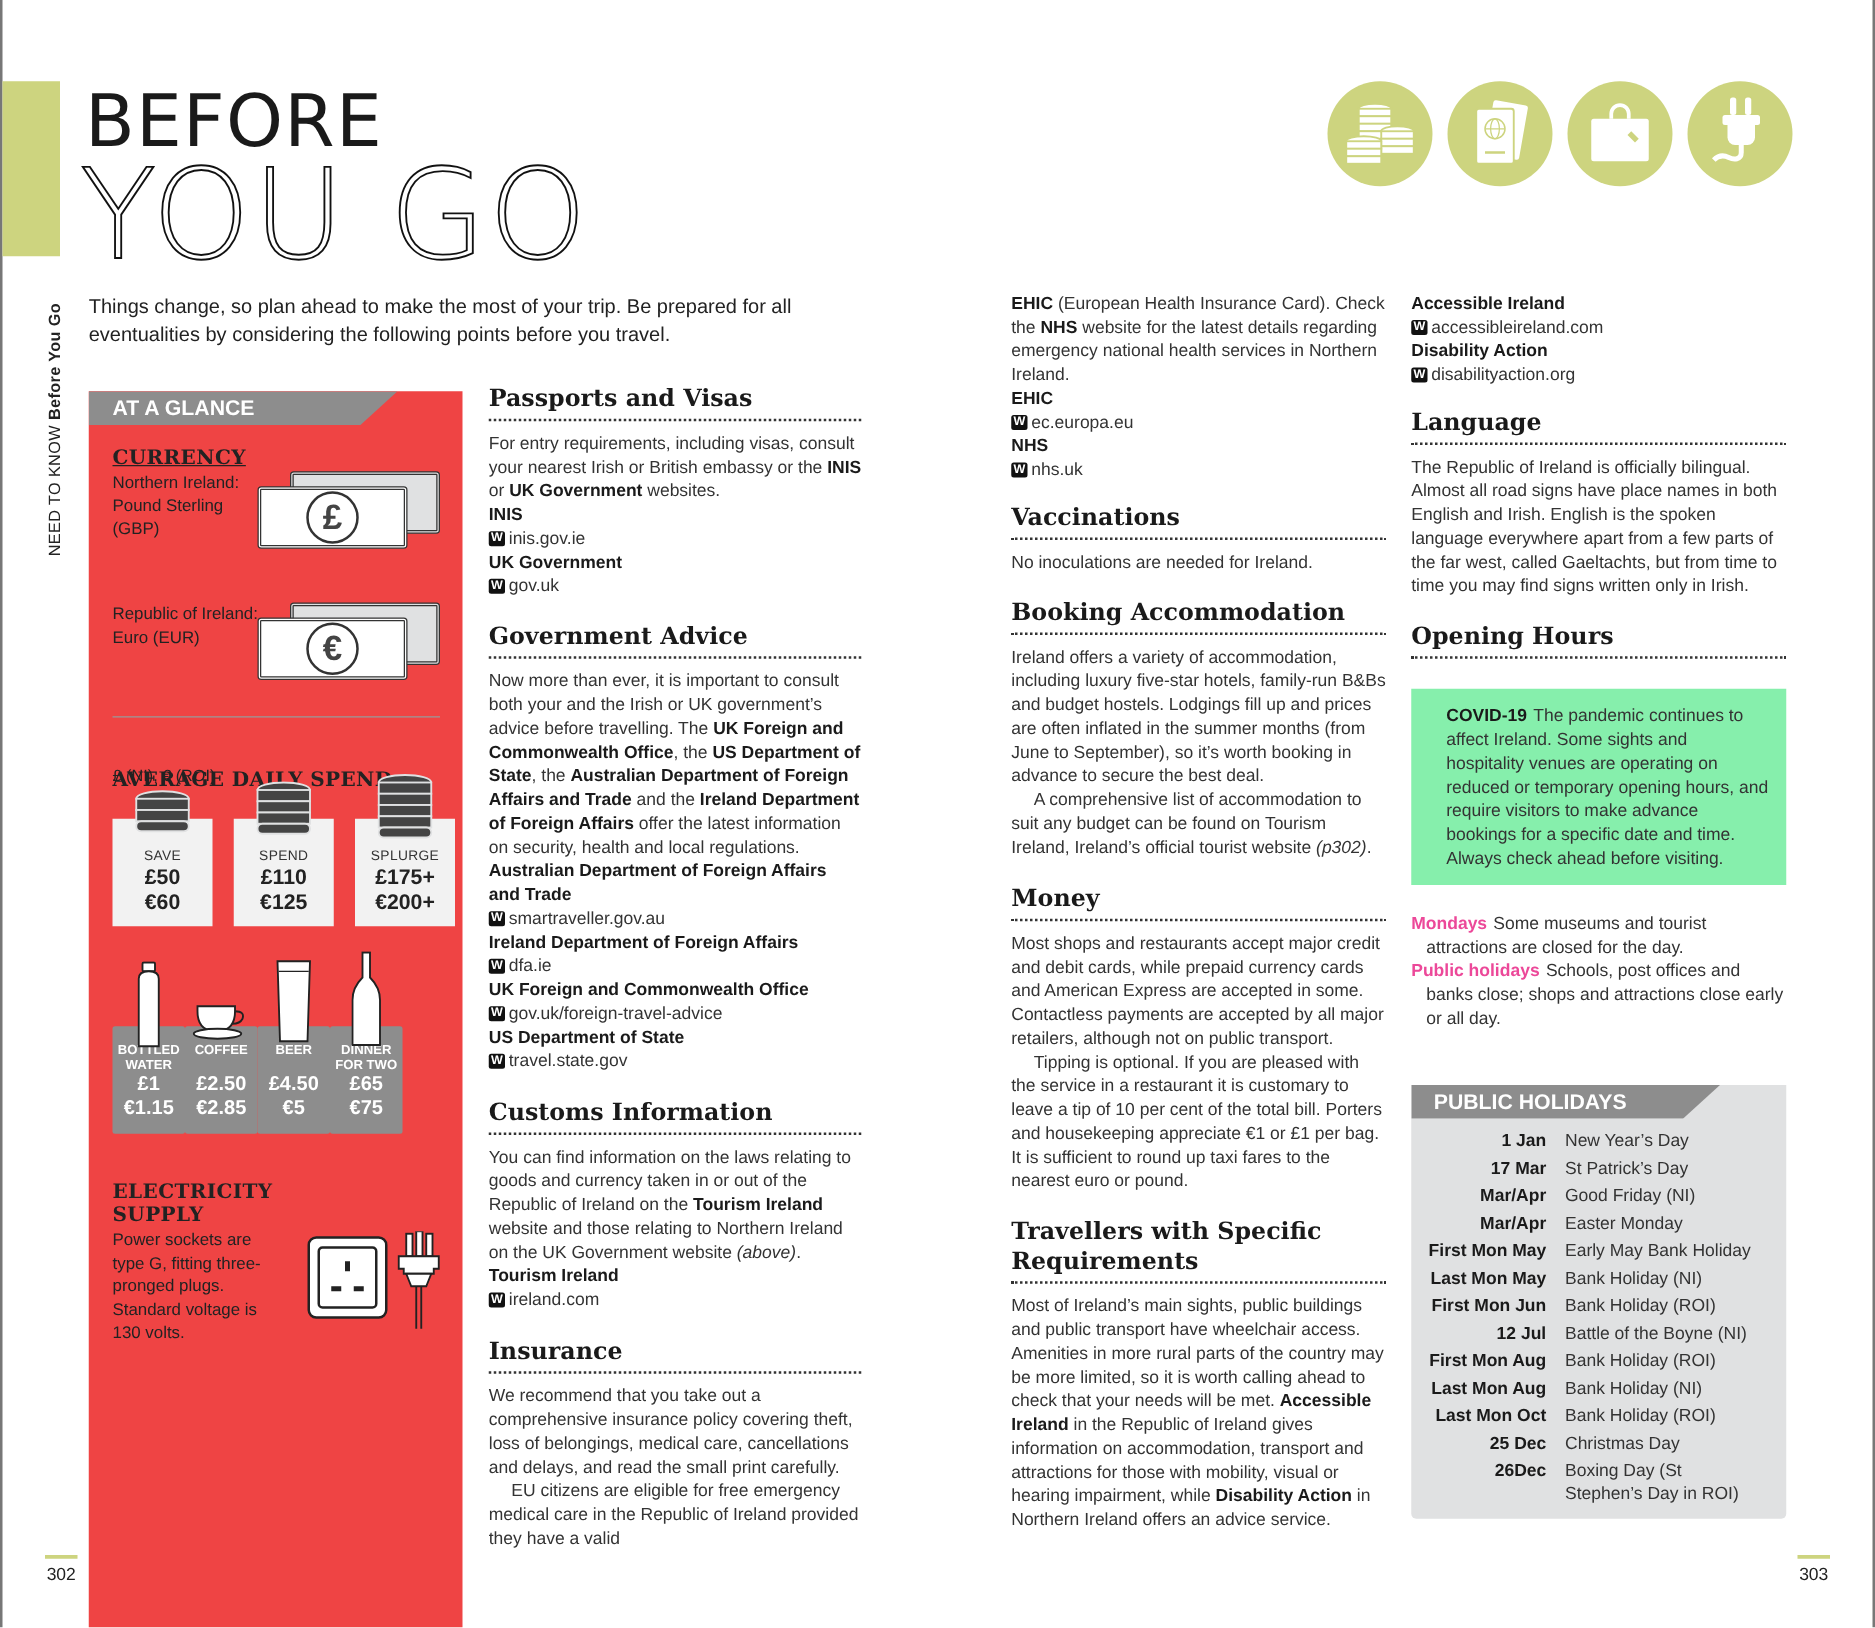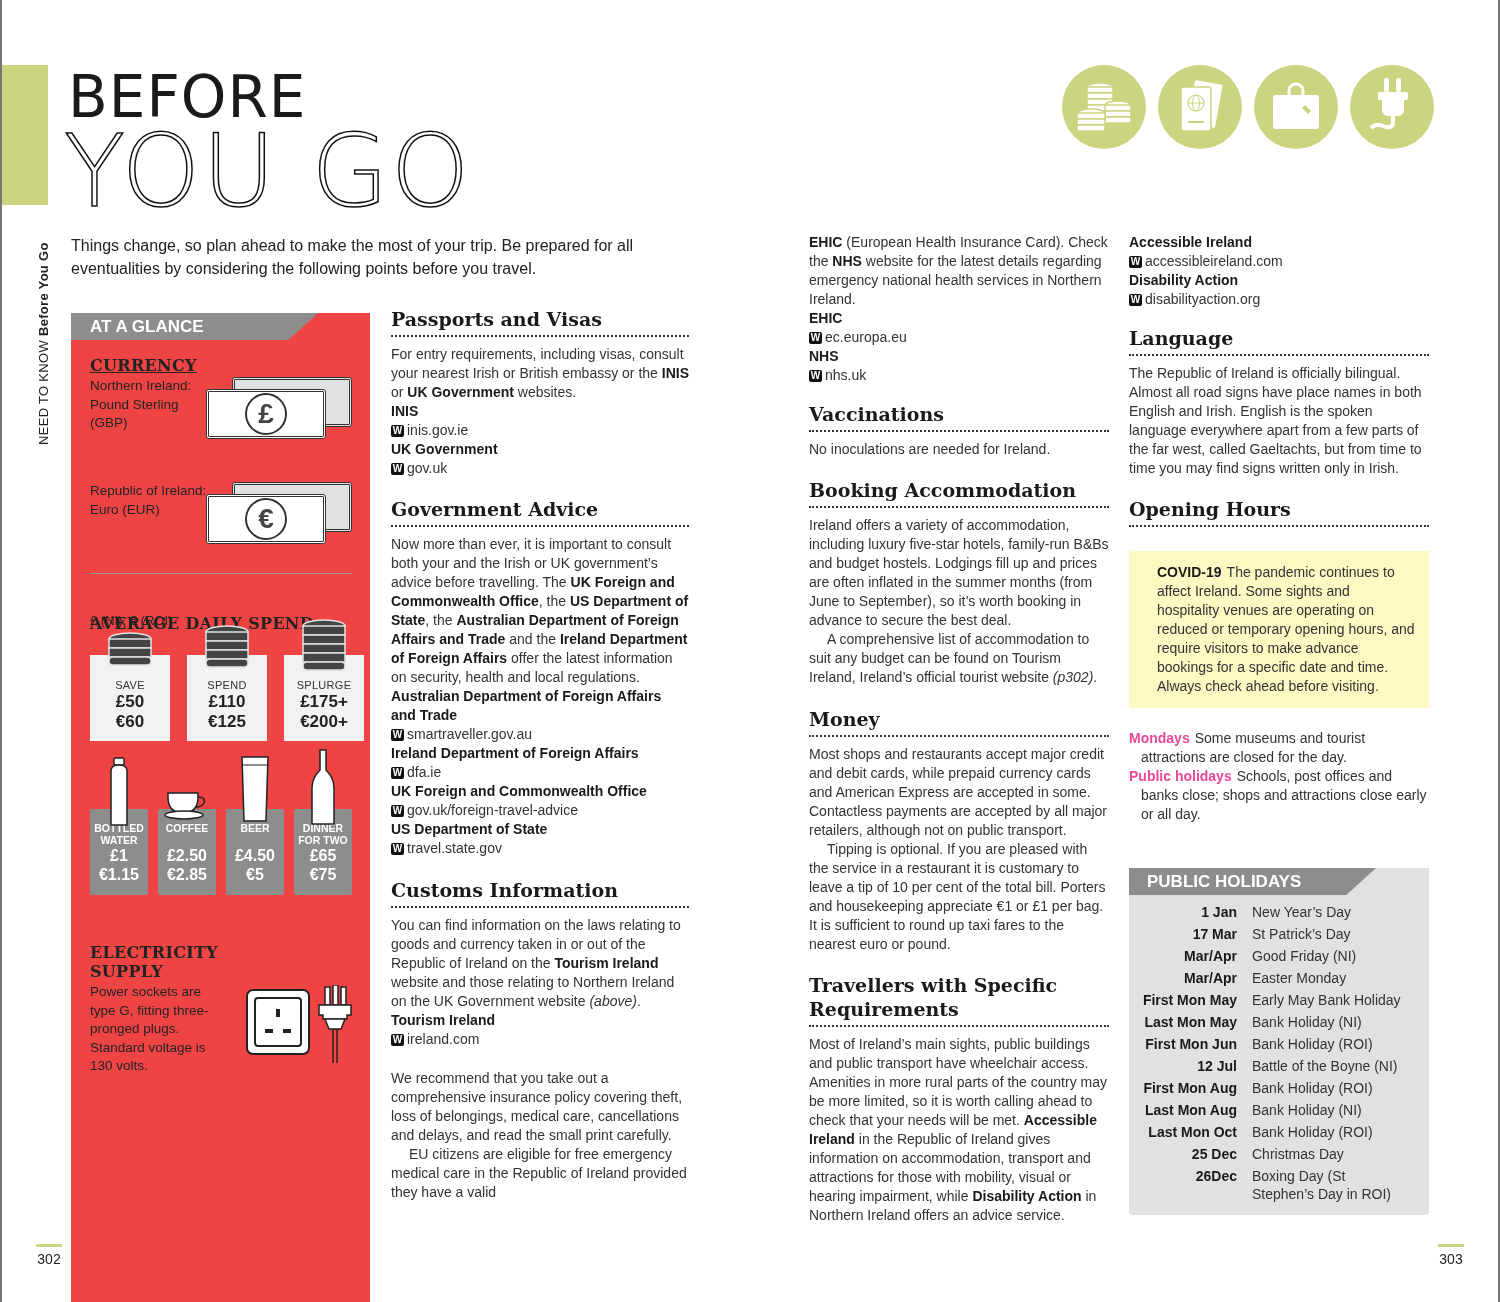--- a/index.html
+++ b/index.html
@@ -39,21 +39,21 @@
   .spend-sub { position: absolute; left: 19px; top: 299px; font-size: 13px; }
   .spend-cards { position: absolute; left: 19px; top: 318px; display: flex; gap: 17px; justify-content: flex-end; }
   .spend-card { position: relative; width: 80px; height: 110px; }
   .spend-card .box { position: absolute; left: 0; top: 24px; width: 80px; height: 86px; background: #f2f2f2; }
   .spend-card .stack { position: absolute; left: 50%; transform: translateX(-50%); z-index: 2; }
   .spend-card .lbl { position: absolute; top: 48px; width: 100%; text-align: center; font-size: 11px; color: #333; letter-spacing: 0.3px; }
   .spend-card .v1, .spend-card .v2 { position: absolute; width: 100%; text-align: center; font-size: 17px; font-weight: bold; color: #222; }
   .spend-card .v1 { top: 61px; }
   .spend-card .v2 { top: 81px; }
 
-  .item-cards { position: absolute; left: 19px; top: 432px; display: flex; gap: 10px; }
+  .item-cards { position: absolute; left: 19px; top: 444px; display: flex; }
   .item-card { position: relative; width: 58px; height: 150px; }
   .item-card .ico { position: absolute; left: 50%; transform: translateX(-50%); top: 0; z-index: 2; }
   .item-card .box { position: absolute; left: 0; top: 64px; width: 58px; height: 86px; background: #8d8d8d; border-radius: 2px; }
   .item-card .lbl { position: absolute; top: 78px; width: 100%; text-align: center; font-size: 10.5px; font-weight: bold; color: #fff; line-height: 11.5px; }
   .item-card .v1, .item-card .v2 { position: absolute; width: 100%; text-align: center; font-size: 16px; font-weight: bold; color: #fff; }
   .item-card .v1 { top: 102px; }
   .item-card .v2 { top: 121px; }
 
   .elec-title { position: absolute; left: 19px; top: 630px; line-height: 19px; }
   .elec-text { position: absolute; left: 19px; top: 670px; width: 135px; }
@@ -66,21 +66,21 @@
   
   .col { position: absolute; top: 0; }
   .sec-h { font-family: "DejaVu Serif", serif; font-weight: bold; font-size: 19px; color: #1a1a1a; line-height: 24px; padding-bottom: 4px; border-bottom: 2px dotted #333; margin-bottom: 8px; }
   .body-text { font-size: 14px; line-height: 19px; color: #333; }
   .body-text b { color: #1a1a1a; }
   .indent { text-indent: 18px; }
   .link-title { font-size: 14px; font-weight: bold; line-height: 19px; color: #1a1a1a; }
   .web-line { font-size: 14px; line-height: 19px; color: #333; display: flex; align-items: center; }
   .w-badge { display: inline-block; width: 13px; height: 12px; background: #111; color: #fff; font-size: 10px; font-weight: bold; line-height: 12px; text-align: center; border-radius: 2px; margin-right: 3px; }
 
-  .covid-box { background: #fef9c3; padding: 12px 14px 12px 28px; font-size: 14px; line-height: 19px; color: #333; }
+  .covid-box { background: #86efac; padding: 12px 14px 12px 28px; font-size: 14px; line-height: 19px; color: #333; }
   .hours-item { font-size: 14px; line-height: 19px; color: #333; padding-left: 12px; text-indent: -12px; }
   .hours-item b { color: #ec4899; margin-right: 5px; }
 
   .holidays { background: #e0e1e2; border-radius: 0 0 4px 4px; padding-bottom: 12px; }
   .hol-banner { position: relative; height: 27px; color: #fff; font-weight: bold; font-size: 17px; padding-left: 18px; line-height: 27px; }
   .hol-banner::before { content: ""; position: absolute; left: 0; top: 0; height: 27px; width: 247px; background: #8d8d8d; clip-path: polygon(0 0, 100% 0, 88% 100%, 0 100%); }
   .hol-banner span { position: relative; }
   .hol-row { display: flex; font-size: 14px; line-height: 22px; }
   .hol-row .d { width: 108px; text-align: right; font-weight: bold; color: #1a1a1a; }
   .hol-row .n { padding-left: 15px; color: #333; line-height: 18px; padding-top: 2px; }
@@ -327,20 +327,21 @@
     <h2 class="sec-h">Customs Information</h2>
     <p class="body-text"><span>You can find information on the laws relating to goods and currency taken in or out of the Republic of Ireland on the </span><b>Tourism Ireland</b><span> website and those relating to Northern Ireland on the UK Government website </span><i>(above)</i><span>.</span></p>
     <div class="link-title">Tourism Ireland</div>
     <div class="web-line">
         <span class="w-badge">W</span>
         <span>ireland.com</span>
       </div>
   </div>
 
   <div style="position:absolute; top:1069px; width:298px;">
+    <h2 class="sec-h">Insurance</h2>
     <p class="body-text">We recommend that you take out a comprehensive insurance policy covering theft, loss of belongings, medical care, cancellations and delays, and read the small print carefully.</p>
     <p class="body-text indent">EU citizens are eligible for free emergency medical care in the Republic of Ireland provided they have a valid </p>
   </div>
 </section>
 
 <section class="col" style="left:809px; width:300px;">
   <div style="position:absolute; top:233px; width:300px;">
     <p class="body-text"><b>EHIC</b><span> (European Health Insurance Card). Check the </span><b>NHS</b><span> website for the latest details regarding emergency national health services in Northern Ireland.</span></p>
     <div class="link-title">EHIC</div>
     <div class="web-line">

